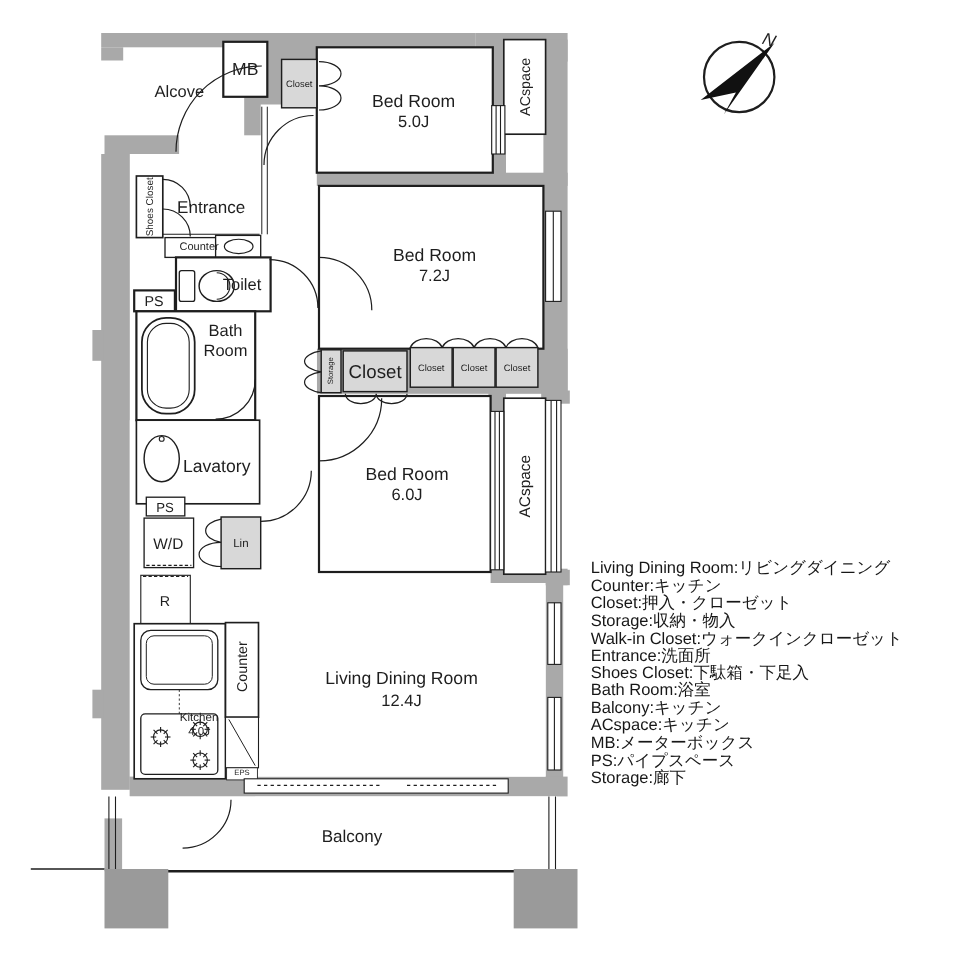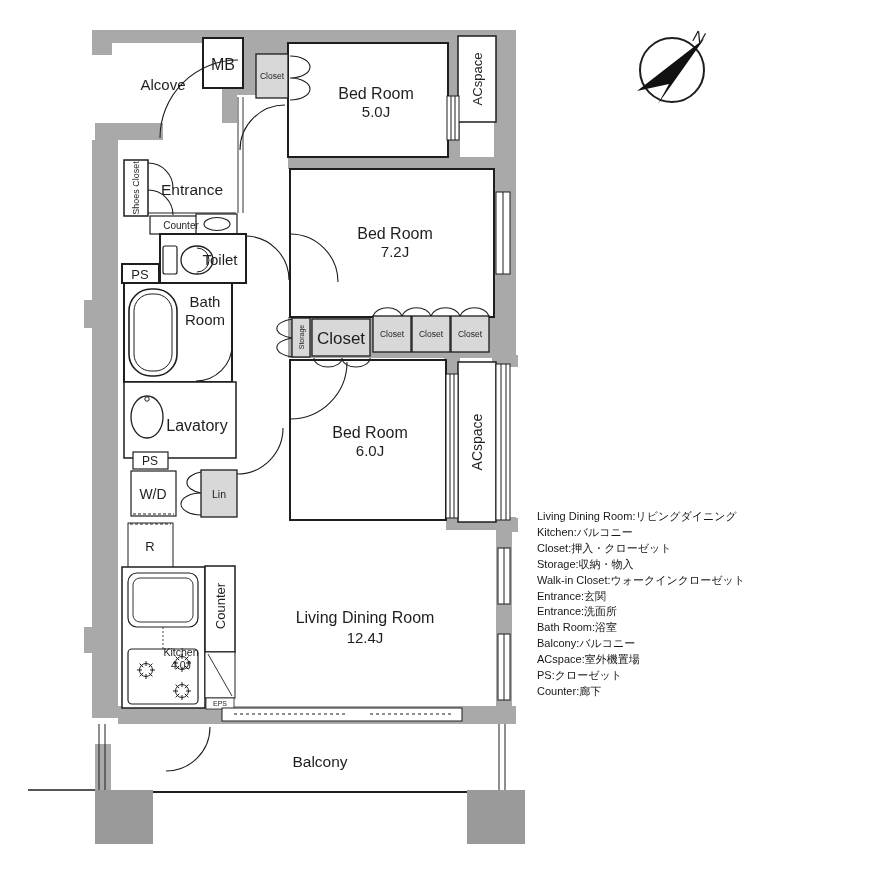--- a/index.html
+++ b/index.html
@@ -1,21 +1,21 @@
 <!DOCTYPE html>
 <html><head>
 <meta charset="utf-8">
 <style>
   html,body{margin:0;padding:0;background:#fff;}
   #stage{position:relative;width:872px;height:872px;background:#ffffff;overflow:hidden;
          font-family:"Liberation Sans","DejaVu Sans",sans-serif;}
   #plan-svg{position:absolute;left:0;top:0;}
   #plan-svg text{fill:#1e1e1e;font-family:"Liberation Sans","DejaVu Sans",sans-serif;}
   .legend{position:absolute;left:537px;top:509px;width:330px;
-          font-size:11px;line-height:15.9px;color:#171717;white-space:nowrap;}
+          font-size:15px;line-height:15.9px;color:#171717;white-space:nowrap;}
 </style>
 </head>
 <body>
 
 <div id="stage">
 
 <svg id="plan-svg" width="872" height="872" viewBox="0 0 872 872">
 
   <g fill="#a9a9a9">
     <rect x="92" y="30" width="340" height="13"></rect>
@@ -199,26 +199,27 @@
     <text x="370" y="450" font-size="15" dominant-baseline="central">6.0J</text>
     <text x="477" y="442" font-size="14" dominant-baseline="central" transform="rotate(-90 477 442)">ACspace</text>
     <text x="365" y="617" font-size="16" dominant-baseline="central">Living Dining Room</text>
     <text x="365" y="637" font-size="15" dominant-baseline="central">12.4J</text>
     <text x="320" y="761" font-size="15.5" dominant-baseline="central">Balcony</text>
   </g>
 </svg>
 
   <div class="legend">
     <div>Living Dining Room:リビングダイニング</div>
-    <div>Kitchen:バルコニー</div>
+    <div>Counter:キッチン</div>
     <div>Closet:押入・クローゼット</div>
     <div>Storage:収納・物入</div>
     <div>Walk-in Closet:ウォークインクローゼット</div>
-    <div>Entrance:玄関</div>
     <div>Entrance:洗面所</div>
+    <div>Shoes Closet:下駄箱・下足入</div>
     <div>Bath Room:浴室</div>
-    <div>Balcony:バルコニー</div>
-    <div>ACspace:室外機置場</div>
-    <div>PS:クローゼット</div>
-    <div>Counter:廊下</div>
+    <div>Balcony:キッチン</div>
+    <div>ACspace:キッチン</div>
+    <div>MB:メーターボックス</div>
+    <div>PS:パイプスペース</div>
+    <div>Storage:廊下</div>
   </div>
 
 </div>
 
 </body></html>

